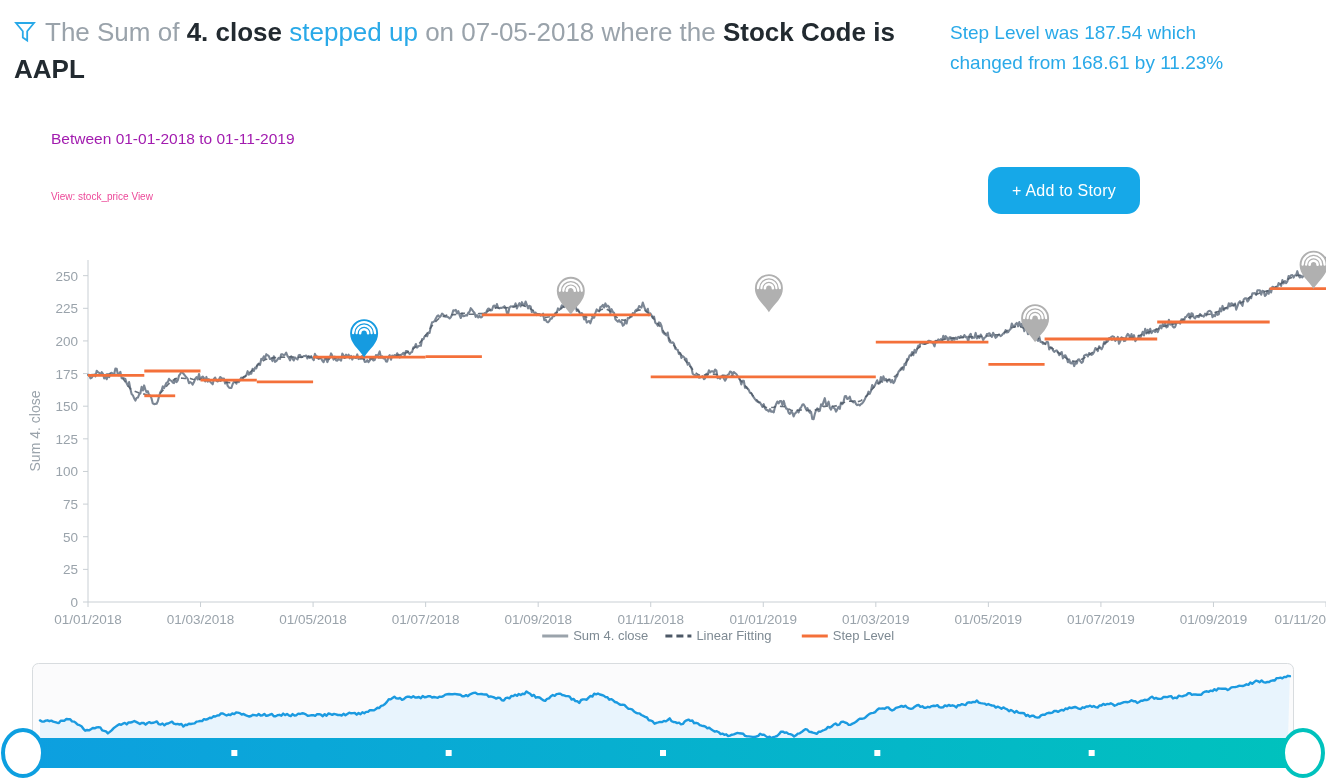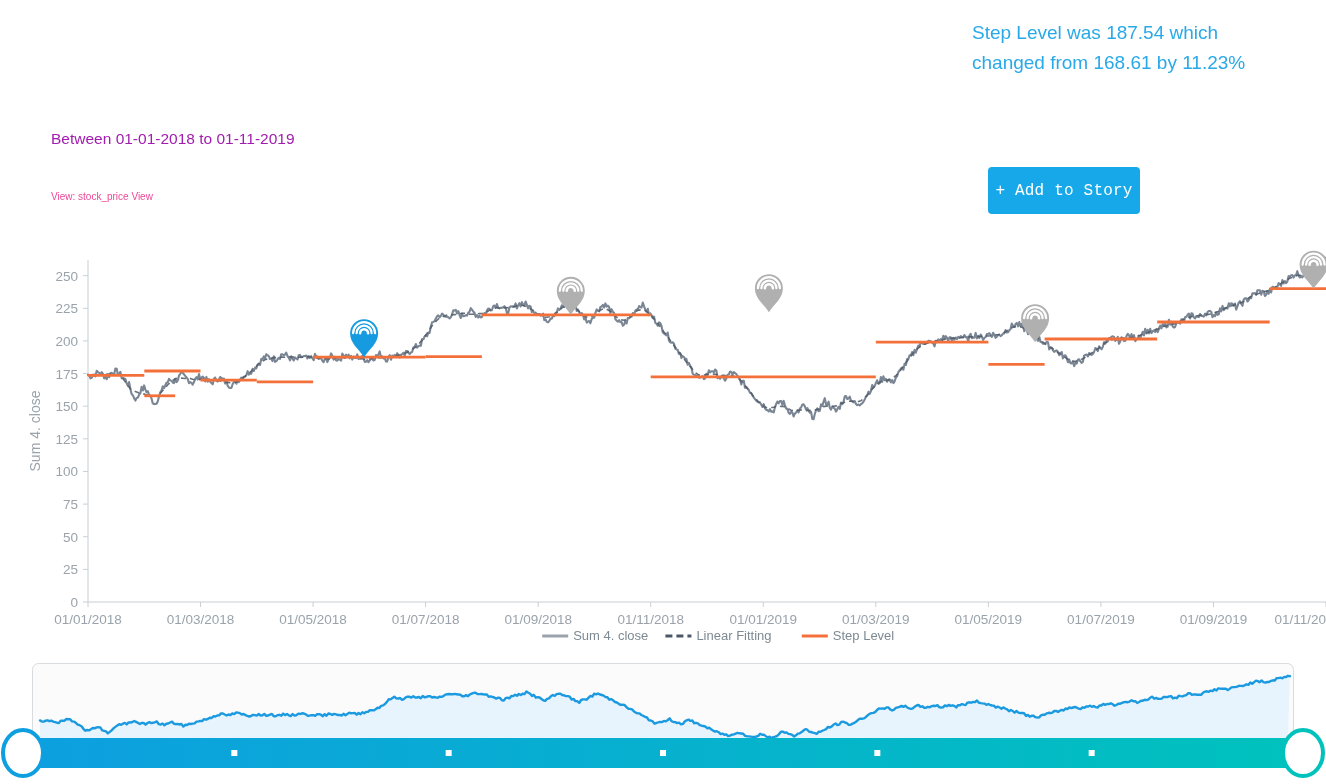--- a/index.html
+++ b/index.html
@@ -26,46 +26,53 @@
     position:absolute;left:51px;top:130px;
     font-size:15.5px;color:#a21caf;font-weight:400;
   }
   .viewline{
     position:absolute;left:51px;top:191px;
     font-size:10px;color:#ec4899;font-weight:400;
   }
 
   
   .insight{
-    position:absolute;left:972px;top:18px;width:305px;
+    position:absolute;left:950px;top:18px;width:305px;
     font-size:19px;line-height:30px;color:#29a9e8;font-weight:400;
   }
   .add-story{
     position:absolute;left:988px;top:167px;width:152px;height:47px;
-    background:#16a8e8;color:#ffffff;border:none;border-radius:4px;
-    font-family:Liberation Mono, monospace;
+    background:#16a8e8;color:#ffffff;border:none;border-radius:13px;
+    font-family:Liberation Sans, sans-serif;
     font-size:16px;font-weight:400;cursor:pointer;letter-spacing:.2px;
   }
 
   
   .chart-wrap{position:absolute;left:0;top:248px;width:1326px;height:408px;}
   .chart-svg{display:block;}
 
   .axis-text{fill:#9aa3ab;font-size:13.5px;font-family:"Liberation Sans","DejaVu Sans",sans-serif;}
   .ylabel-text{fill:#9aa3ab;font-size:14px;font-family:"Liberation Sans","DejaVu Sans",sans-serif;}
   .legend-text{fill:#7e8a93;font-size:13px;font-family:"Liberation Sans","DejaVu Sans",sans-serif;}
 
   
   .range-wrap{position:absolute;left:0;top:656px;width:1326px;height:128px;}
 </style>
 </head>
 <body>
 
 <div class="page">
 
+  <div class="headline">
+    <span class="filter-icon">
+      <svg width="22" height="24" viewBox="0 0 22 24">
+        <path d="M2 3 H20 L13.2 11.2 V20.5 L8.8 17.6 V11.2 Z" fill="none" stroke="#29a9e8" stroke-width="1.8" stroke-linejoin="miter"></path>
+      </svg>
+    </span><span>The Sum of </span><span class="hl-strong">4. close</span><span> </span><span class="hl-accent">stepped up</span><span> on 07-05-2018 where the </span><span class="hl-strong">Stock Code is AAPL</span>
+  </div>
 
   <div class="subtitle">Between 01-01-2018 to 01-11-2019</div>
   <div class="viewline">View: stock_price View</div>
 
   <div class="insight">Step Level was 187.54 which changed from 168.61 by 11.23%</div>
   <button class="add-story">+ Add to Story</button>
 
   <div class="chart-wrap">
     <svg class="chart-svg" id="main-svg" width="1326" height="408" viewBox="0 0 1326 408">
 

